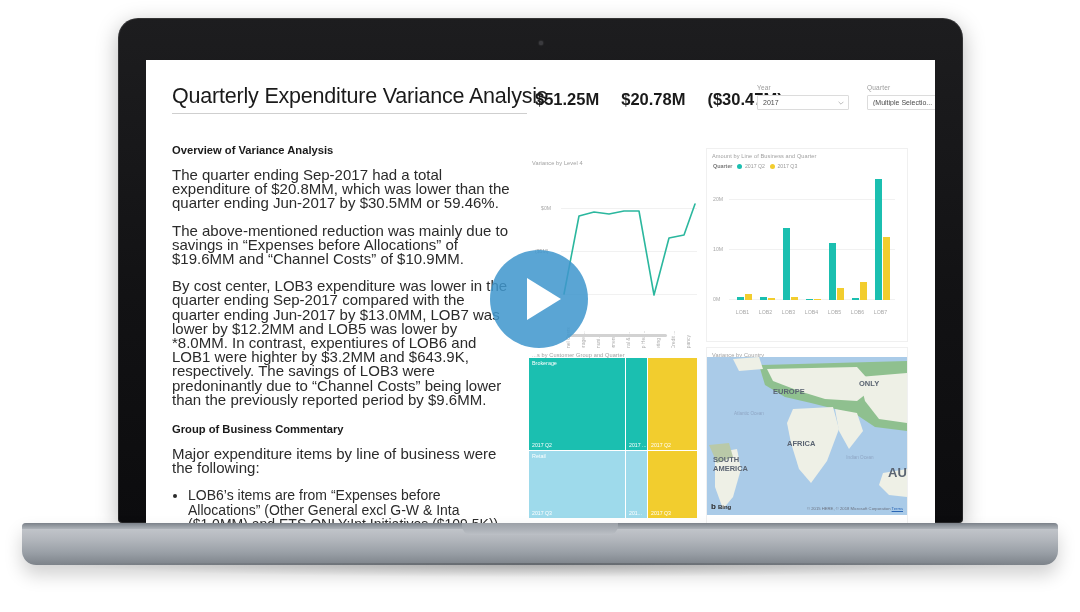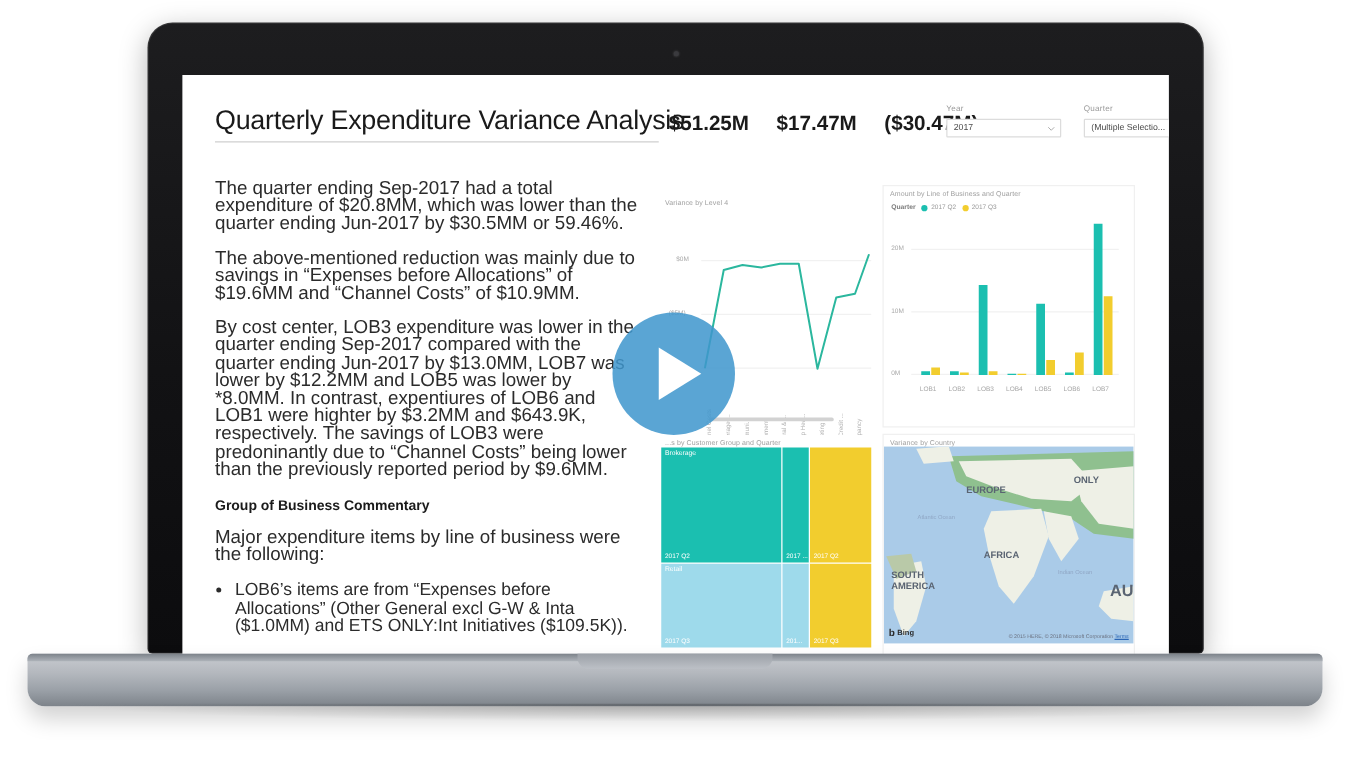--- a/index.html
+++ b/index.html
@@ -171,21 +171,21 @@
 
     <div class="screen">
       <div class="report">
 
         <div class="rpt-header">
           <div class="rpt-title">Quarterly Expenditure Variance Analysis</div>
           <div class="title-rule"></div>
 
           <div class="kpis">
             <div class="kpi">$51.25M</div>
-            <div class="kpi">$17.47M</div>
+            <div class="kpi">$20.78M</div>
             <div class="kpi">($30.47M)</div>
           </div>
 
           <div class="slicers">
             <div class="slicer">
               <div class="slicer-label">Year</div>
               <div class="slicer-box">
                 <span class="slicer-val">2017</span>
                 <svg class="chev" viewBox="0 0 10 6">
                     <path d="M1 1l4 4 4-4" fill="none" stroke="#9a9a9a" stroke-width="1.1"></path>
@@ -196,20 +196,21 @@
               <div class="slicer-label">Quarter</div>
               <div class="slicer-box">
                 <span class="slicer-val">(Multiple Selectio...</span>
 
               </div>
             </div>
           </div>
         </div>
 
         <div class="narrative">
+          <div class="h2">Overview of Variance Analysis</div>
           <div class="para">The quarter ending Sep-2017 had a total expenditure of $20.8MM, which was lower than the quarter ending Jun-2017 by $30.5MM or 59.46%.</div>
           <div class="para">The above-mentioned reduction was mainly due to savings in “Expenses before Allocations” of $19.6MM and “Channel Costs” of $10.9MM.</div>
           <div class="para">By cost center, LOB3 expenditure was lower in the quarter ending Sep-2017 compared with the quarter ending Jun-2017 by $13.0MM, LOB7 was lower by $12.2MM and LOB5 was lower by *8.0MM. In contrast, expentiures of LOB6 and LOB1 were highter by $3.2MM and $643.9K, respectively. The savings of LOB3 were predoninantly due to “Channel Costs” being lower than the previously reported period by $9.6MM.</div>
           <div class="h2 second">Group of Business Commentary</div>
           <div class="para">Major expenditure items by line of business were the following:</div>
           <ul class="bullets">
             <li>LOB6’s items are from “Expenses before Allocations” (Other General excl G-W &amp; Inta ($1.0MM) and ETS ONLY:Int Initiatives ($109.5K)).</li>
           </ul>
         </div>
 

